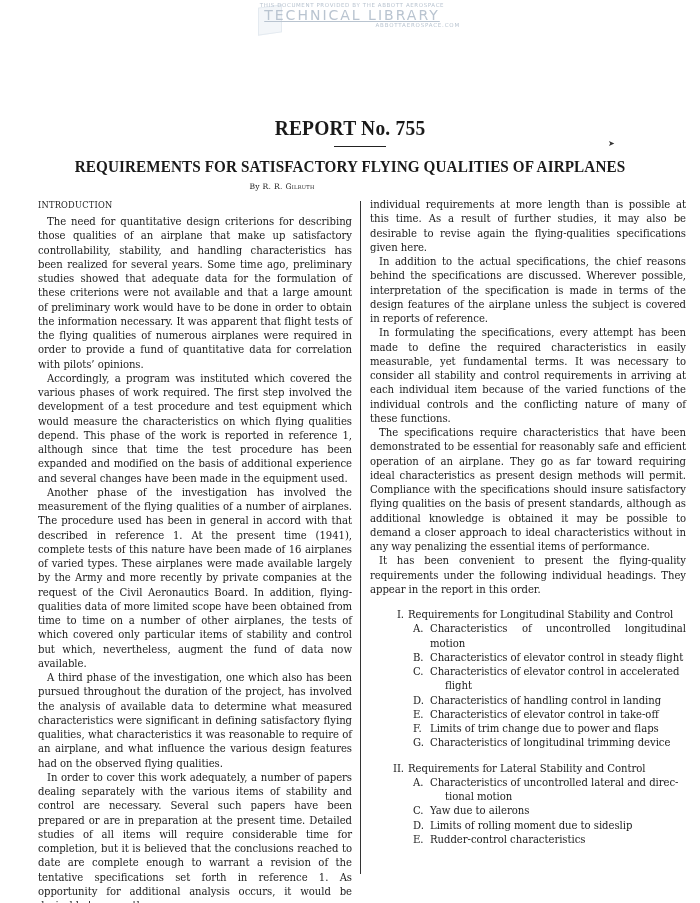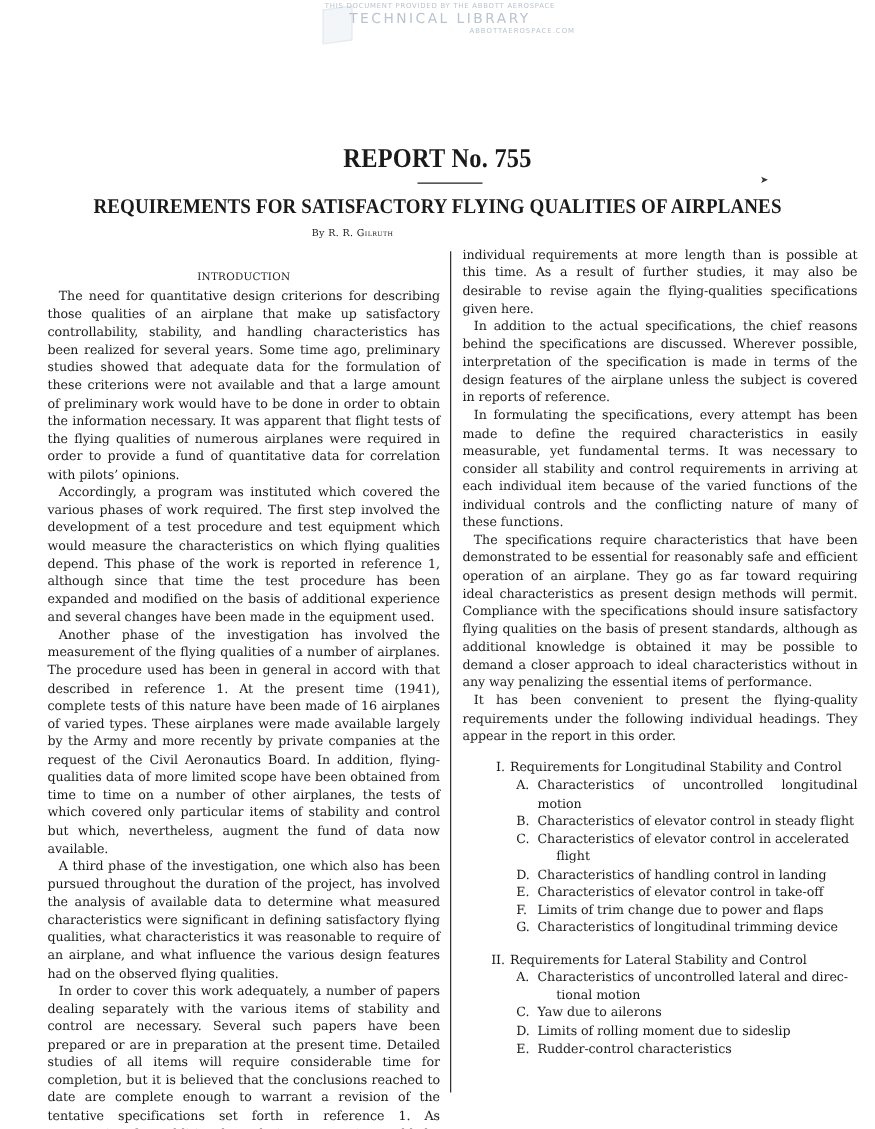--- a/index.html
+++ b/index.html
@@ -6,21 +6,21 @@
   body {
     width: 700px; height: 903px; position: relative; overflow: hidden;
     font-family: "DejaVu Serif", "Liberation Serif", serif;
     color: #1a1a1a;
   }
   .watermark {
     position: absolute; left: 232px; top: 2px; width: 240px; text-align: center;
     color: #b9c4d0; font-family: "DejaVu Sans", sans-serif;
   }
   .wm-line1 { font-size: 5.5px; letter-spacing: 0.6px; text-transform: uppercase; }
-  .wm-line2 { font-size: 11px; letter-spacing: 2px; line-height: 14px; }
+  .wm-line2 { font-size: 14px; letter-spacing: 2px; line-height: 14px; text-decoration: underline; }
   .wm-line3 { font-size: 5.5px; letter-spacing: 0.8px; text-align: right; padding-right: 12px; }
   .wm-box {
     position: absolute; left: 258px; top: 6px; width: 22px; height: 26px;
     border: 1px solid #e4eaf0; background: #f3f6f9; transform: skewY(-8deg);
   }
 
   .report-no {
     position: absolute; top: 117px; left: 0; width: 700px; text-align: center;
     font-family: "Liberation Serif", serif; font-weight: bold; font-size: 19.5px;
     letter-spacing: 0.2px; transform: scaleY(1.12);
@@ -46,21 +46,21 @@
   .col {
     position: absolute; top: 198px;
     font-size: 10.1px; line-height: 14.25px; text-align: justify;
     letter-spacing: -0.05px;
   }
   .col-left { left: 38px; width: 314px; }
   .col-right { left: 370px; width: 316px; }
   .col p { margin: 0; text-indent: 9px; }
   .col p.noindent { text-indent: 0; }
   .section-head {
-    text-align: center; font-size: 8.3px; letter-spacing: 0.2px; margin: 16px;
+    text-align: left; font-size: 8.3px; letter-spacing: 0.2px; margin: 0;
     line-height: 14px;
   }
   .section-head.left { margin-bottom: 3px; }
   .section-head.right { margin-top: 8px; margin-bottom: 4px; font-weight: bold; }
 
   .divider {
     position: absolute; left: 360px; top: 201px; width: 0; height: 673px;
     border-left: 1px solid #333;
   }
 

